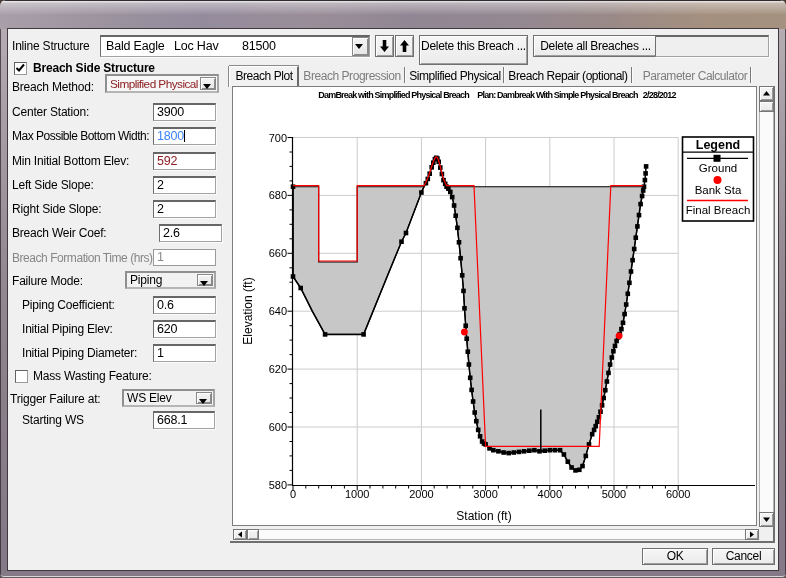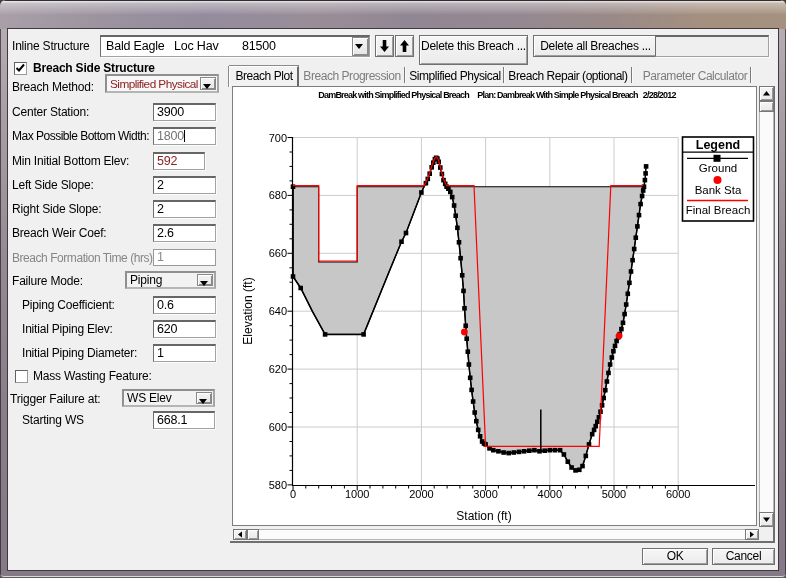--- a/index.html
+++ b/index.html
@@ -51,33 +51,33 @@
   <div class="lbl" style="left:12px;top:80px">Breach Method:</div>
   <div class="combo" style="left:105px;top:74px;width:114px;height:19px;background:#f7f7f7">
       <span style="position:absolute;left:3px;top:1px;color:#8e2023;letter-spacing:-0.55px;font-size:11.8px">Simplified Physical</span>
       <span class="cbtn" style="width:16px"></span>
     </div>
 
   <div class="lbl" style="left:12px;top:105px">Center Station:</div>
   <div class="tb" style="left:153px;top:103px;width:63px;height:18px">3900</div>
 
   <div class="lbl" style="left:12px;top:129px;letter-spacing:-0.5px">Max Possible Bottom Width:</div>
-  <div class="tb" style="left:153px;top:127px;width:63px;height:18px"><span style="color:#737373">1800</span><span style="display:inline-block;width:1px;height:12px;background:#000;vertical-align:-2px"></span></div>
+  <div class="tb" style="left:153px;top:127px;width:63px;height:18px"><span style="color:#3b82f6">1800</span><span style="display:inline-block;width:1px;height:12px;background:#000;vertical-align:-2px"></span></div>
 
   <div class="lbl" style="left:12px;top:154px">Min Initial Bottom Elev:</div>
-  <div class="tb" style="left:153px;top:152px;width:52px;height:18px;color:#8e2023">592</div>
+  <div class="tb" style="left:153px;top:152px;width:63px;height:18px;color:#8e2023">592</div>
 
   <div class="lbl" style="left:12px;top:178px">Left Side Slope:</div>
   <div class="tb" style="left:153px;top:176px;width:63px;height:18px">2</div>
 
   <div class="lbl" style="left:12px;top:202px">Right Side Slope:</div>
   <div class="tb" style="left:153px;top:200px;width:63px;height:18px">2</div>
 
   <div class="lbl" style="left:12px;top:226px">Breach Weir Coef:</div>
-  <div class="tb" style="left:153px;top:224px;width:63px;height:18px">2.6</div>
+  <div class="tb" style="left:159px;top:224px;width:63px;height:18px">2.6</div>
 
   <div class="glbl" style="left:12px;top:251px;letter-spacing:-0.45px">Breach Formation Time (hrs):</div>
   <div class="tb" style="left:153px;top:249px;width:63px;height:17px;border:1px solid #9a9a9a;box-shadow:none;color:#8a8a8a">1</div>
 
   <div class="lbl" style="left:12px;top:274px">Failure Mode:</div>
   <div class="combo" style="left:125px;top:271px;width:91px;height:18px">
       <span style="position:absolute;left:3px;top:0">Piping</span>
       <span class="cbtn" style="width:16px"></span>
     </div>
 

